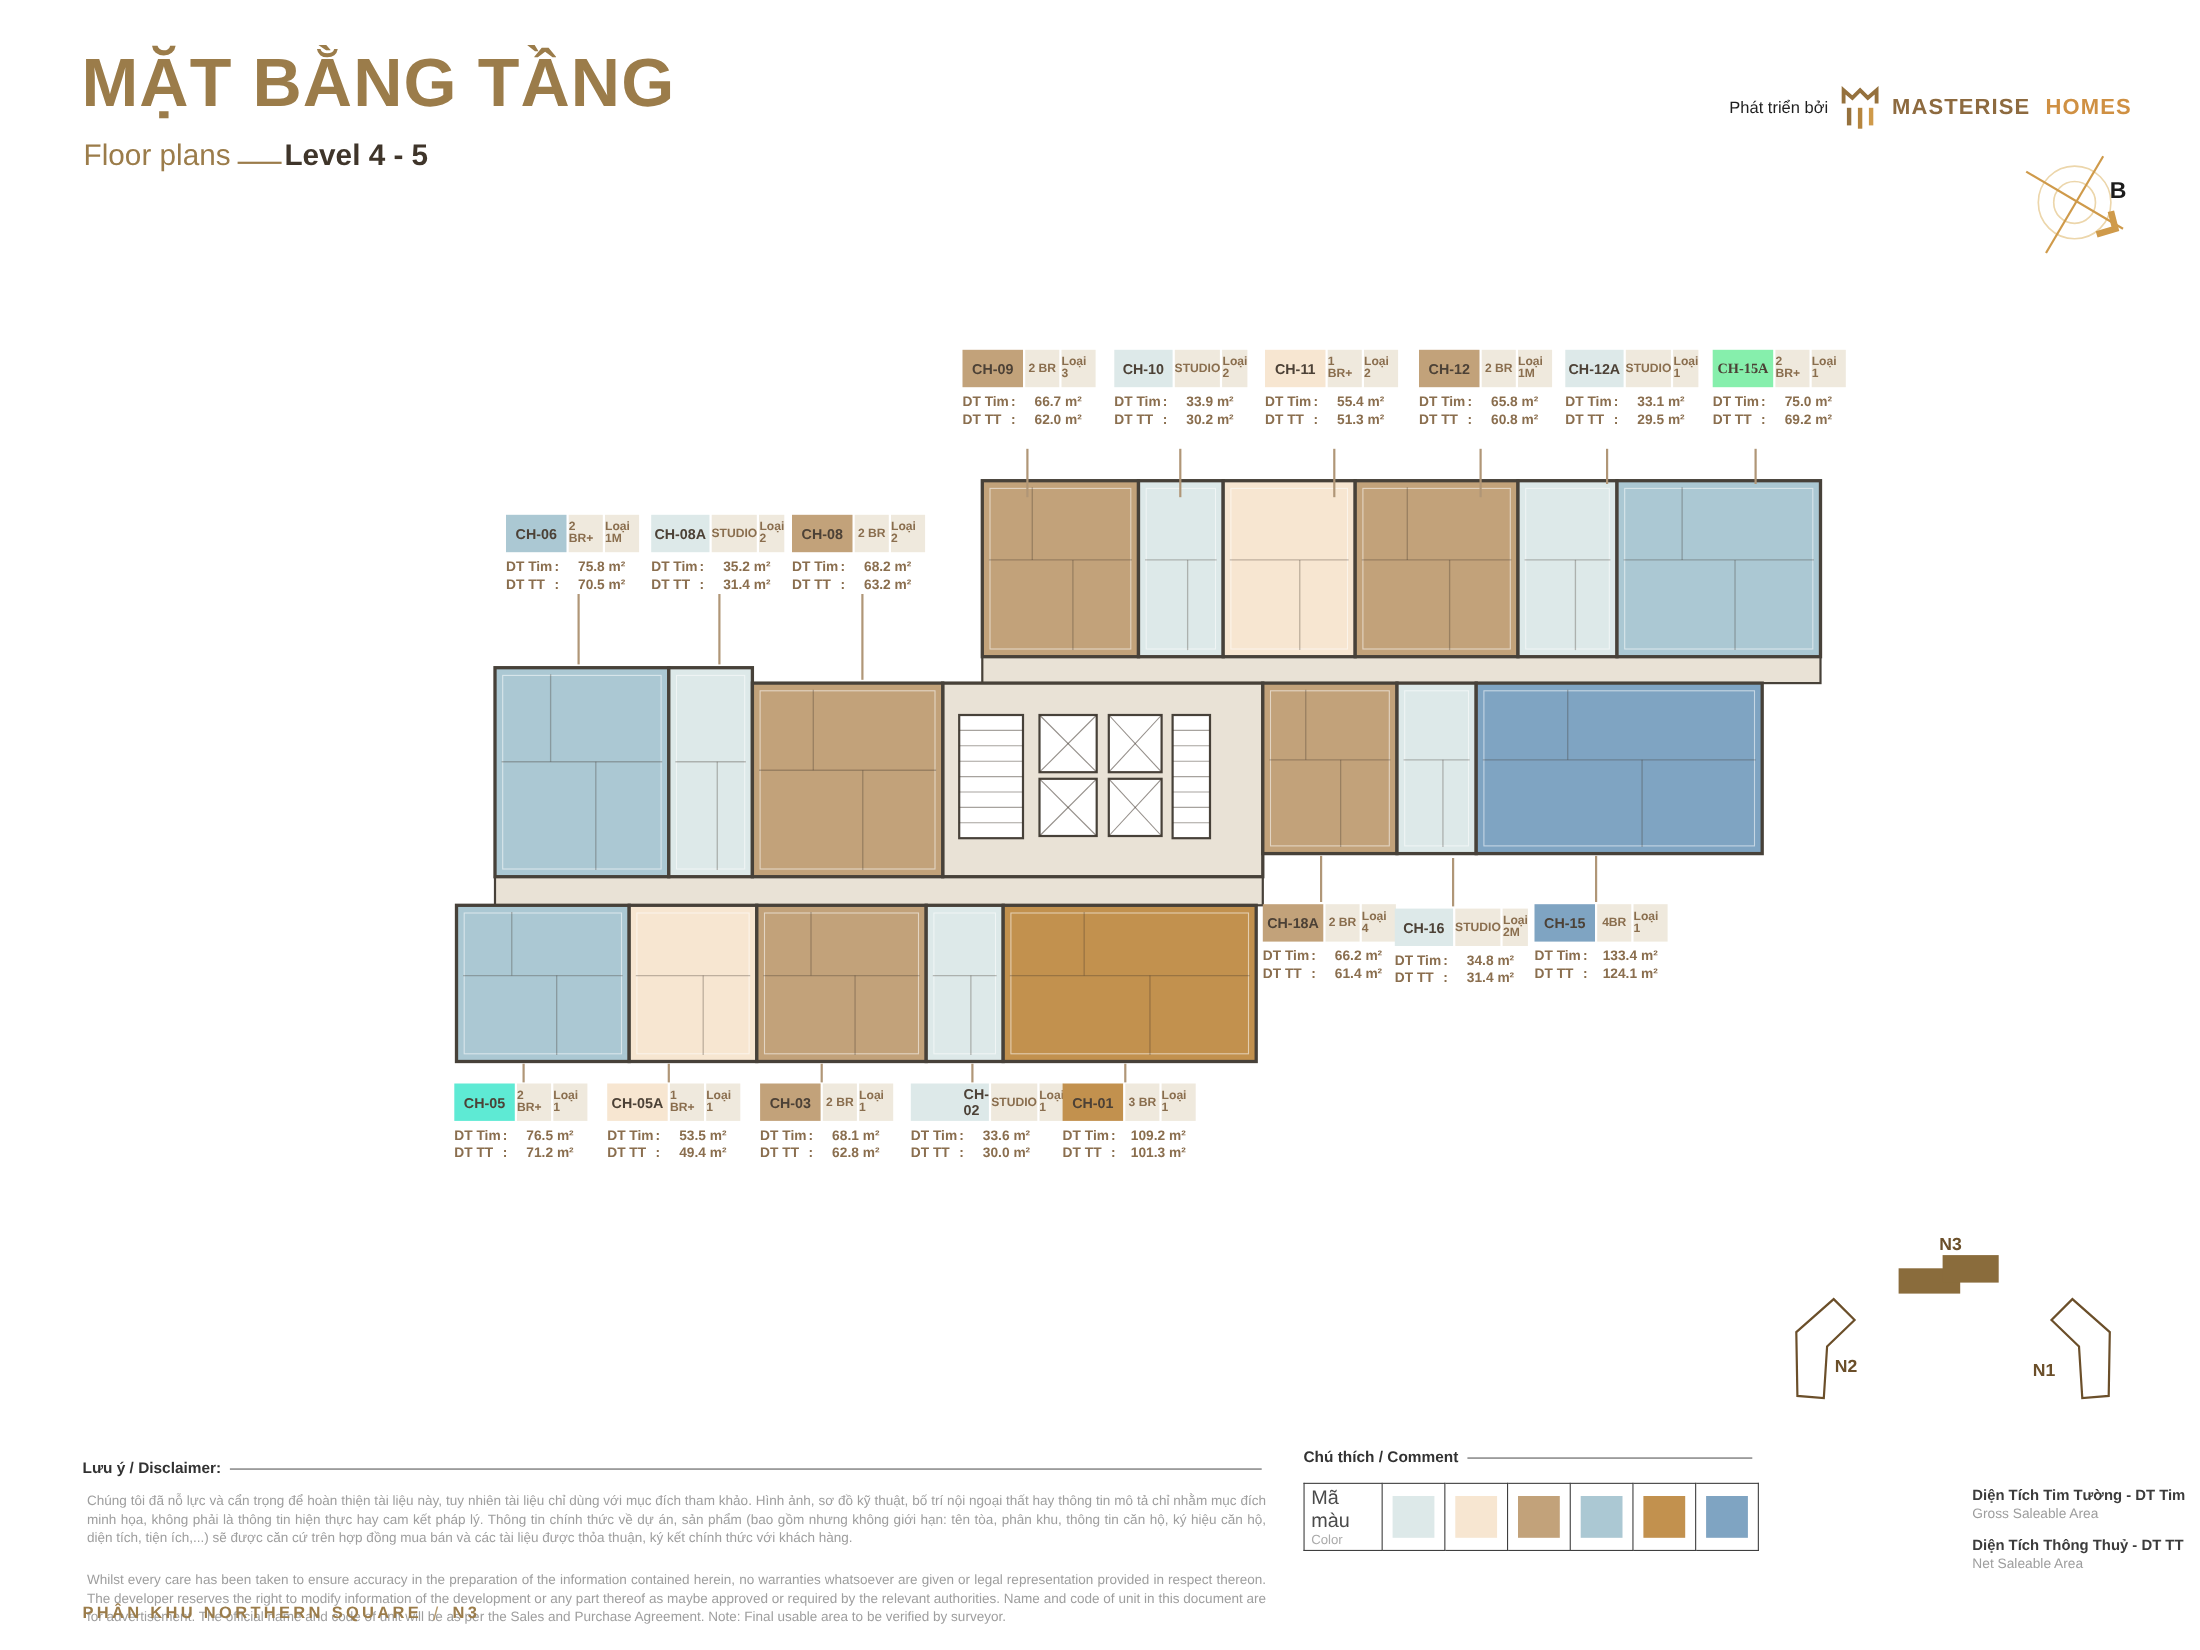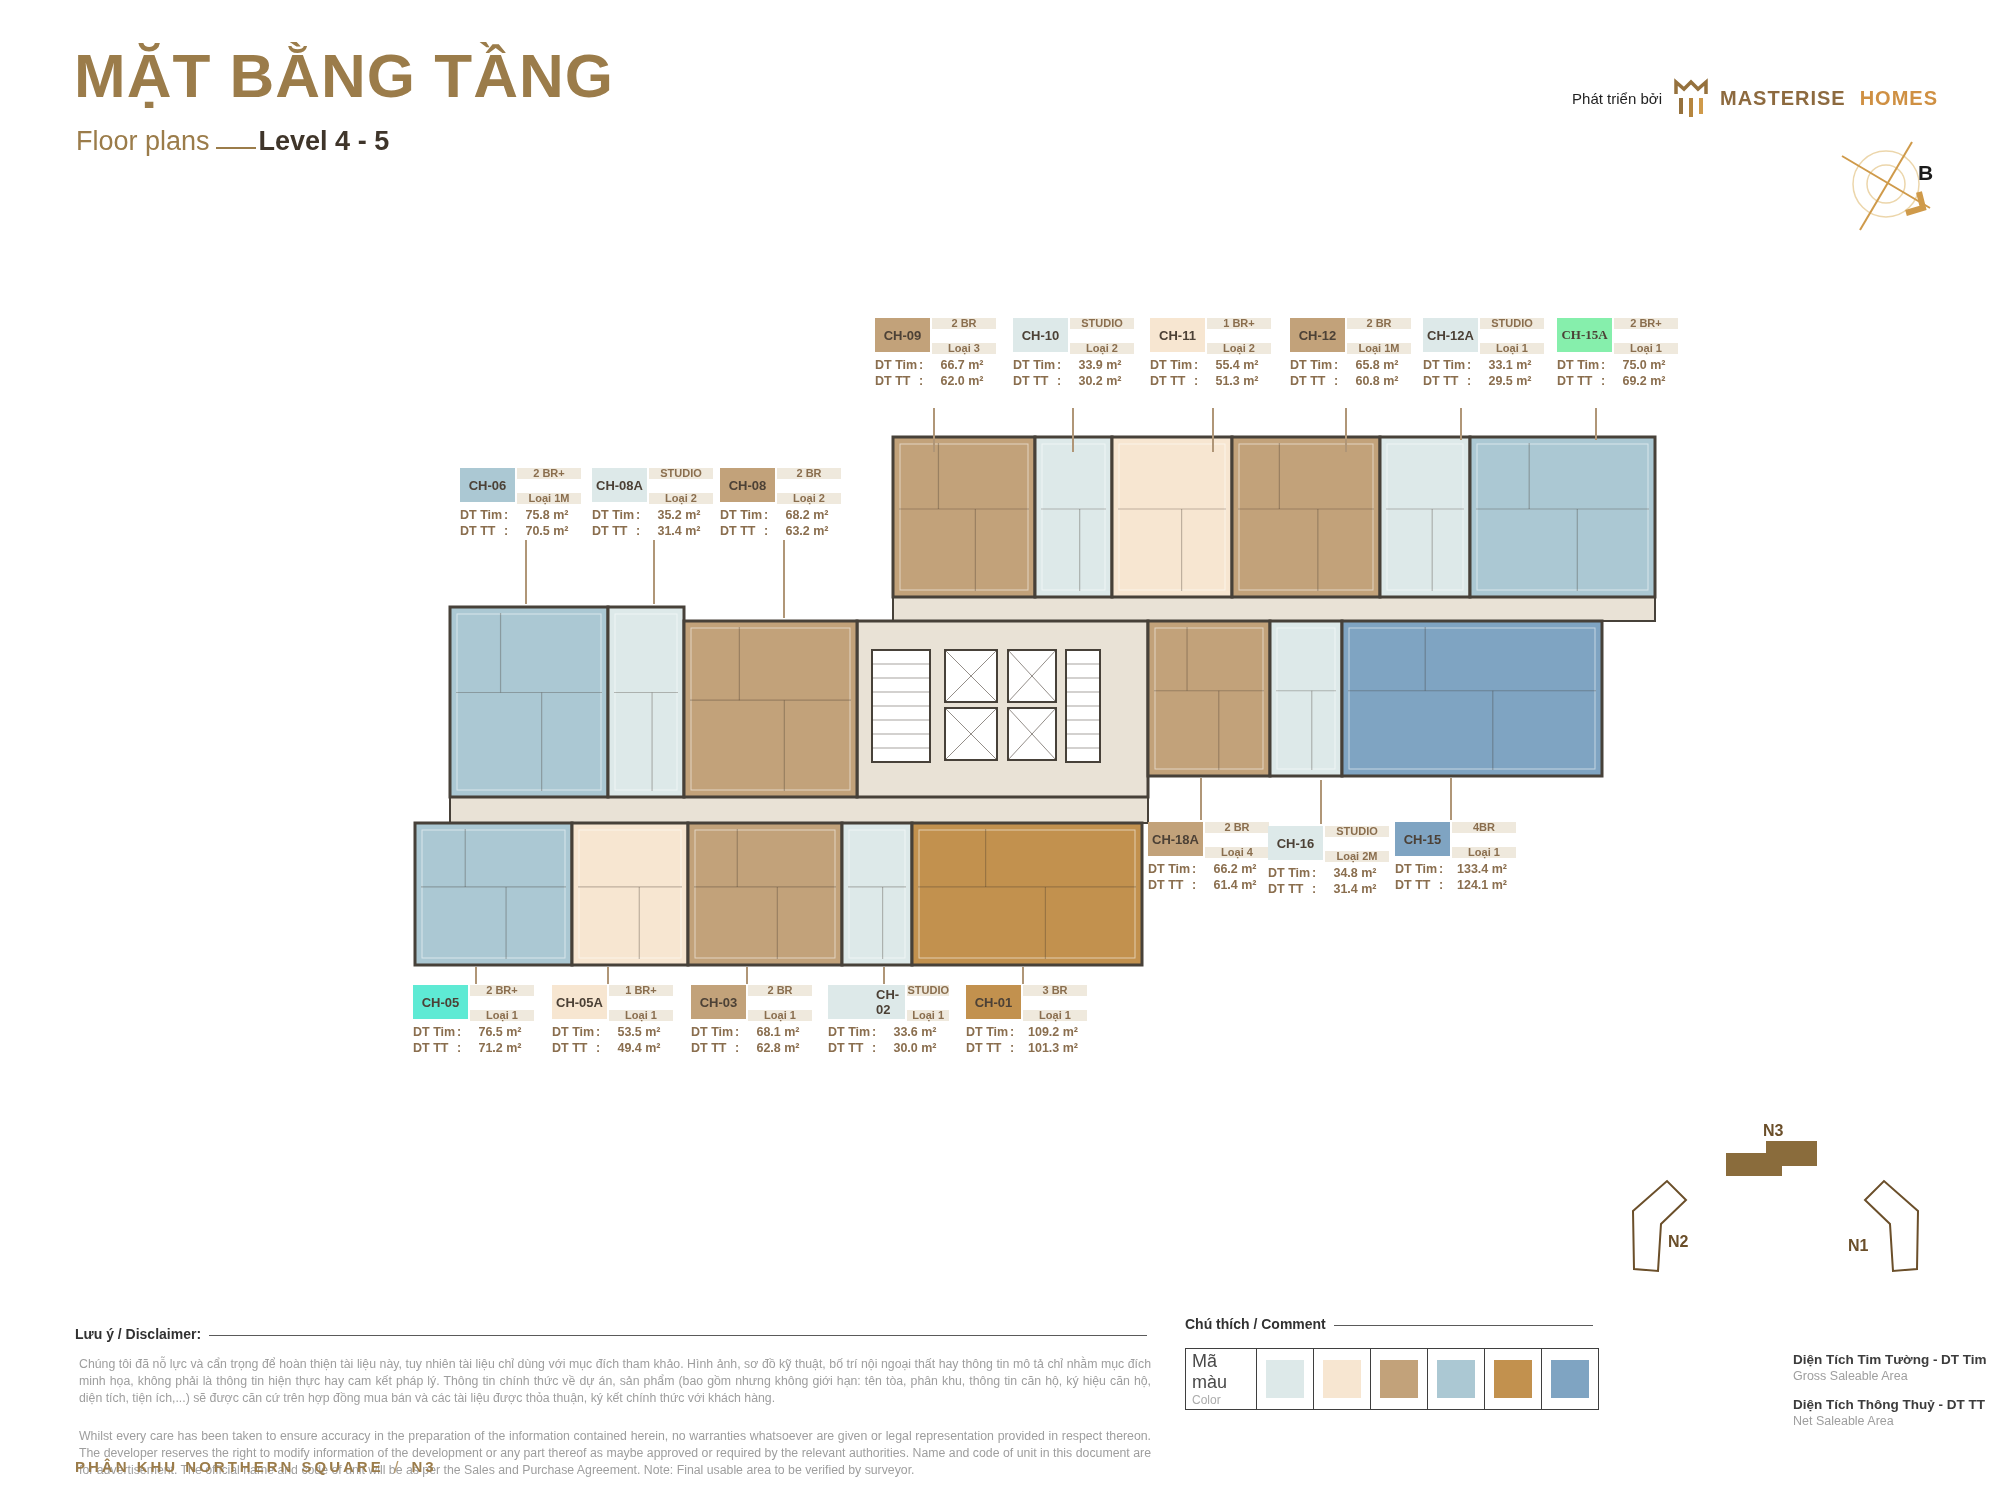--- a/index.html
+++ b/index.html
@@ -22,21 +22,21 @@
   #compass{position:absolute;left:1838px;top:138px;}
 
   
   #plan-svg{position:absolute;left:320px;top:420px;}
   .leader{position:absolute;width:1.5px;background:#b09677;}
 
   .callout{position:absolute;width:121px;}
   .chip{display:flex;gap:2px;height:34px;}
   .chip .code{width:55px;display:flex;align-items:center;justify-content:center;
     font-size:13px;font-weight:700;color:#4c4136;}
-  .chip .type{flex:1;display:flex;flex-direction:column;gap:14px;}
+  .chip .type{flex:1;display:flex;flex-direction:row;gap:2px;}
   .chip .type span{flex:1;background:#efe9dd;display:flex;align-items:center;justify-content:center;
     font-size:11px;font-weight:600;color:#8a6e4e;line-height:1;}
   .dtrows{margin-top:6px;display:flex;flex-direction:column;gap:2px;}
   .dtrow{display:flex;font-size:12.5px;font-weight:700;color:#8a6e4e;}
   .dtrow .l{width:44px;}
   .dtrow .c{width:9px;}
   .dtrow .v{flex:1;text-align:center;}
 
   
   #siteplan{position:absolute;left:1630px;top:1095px;}

